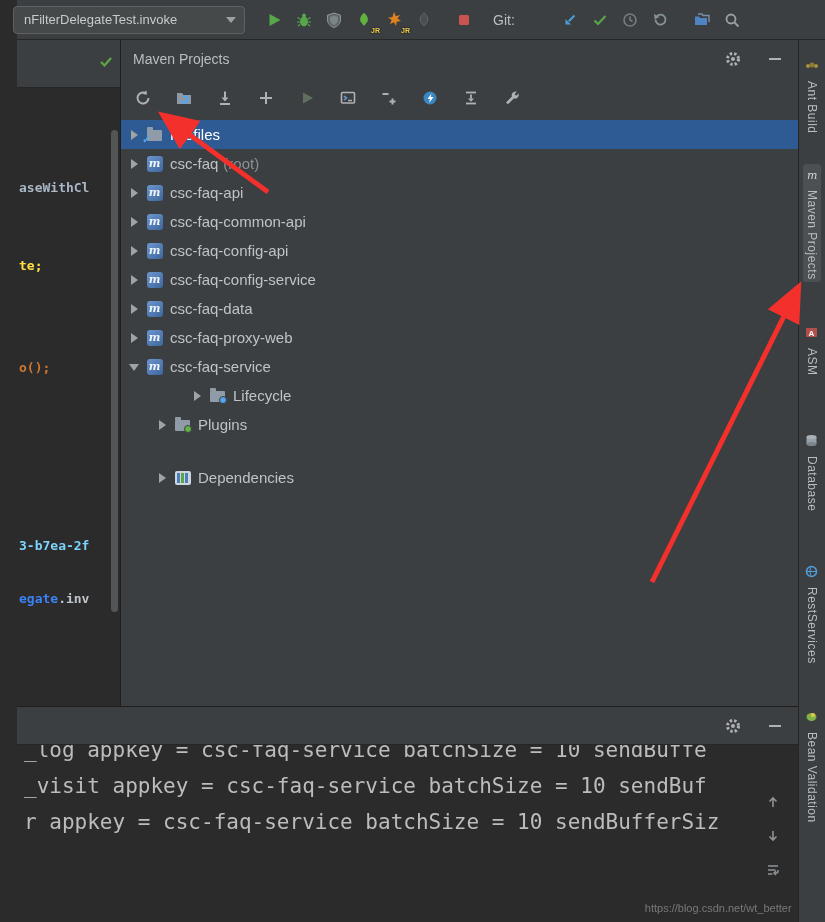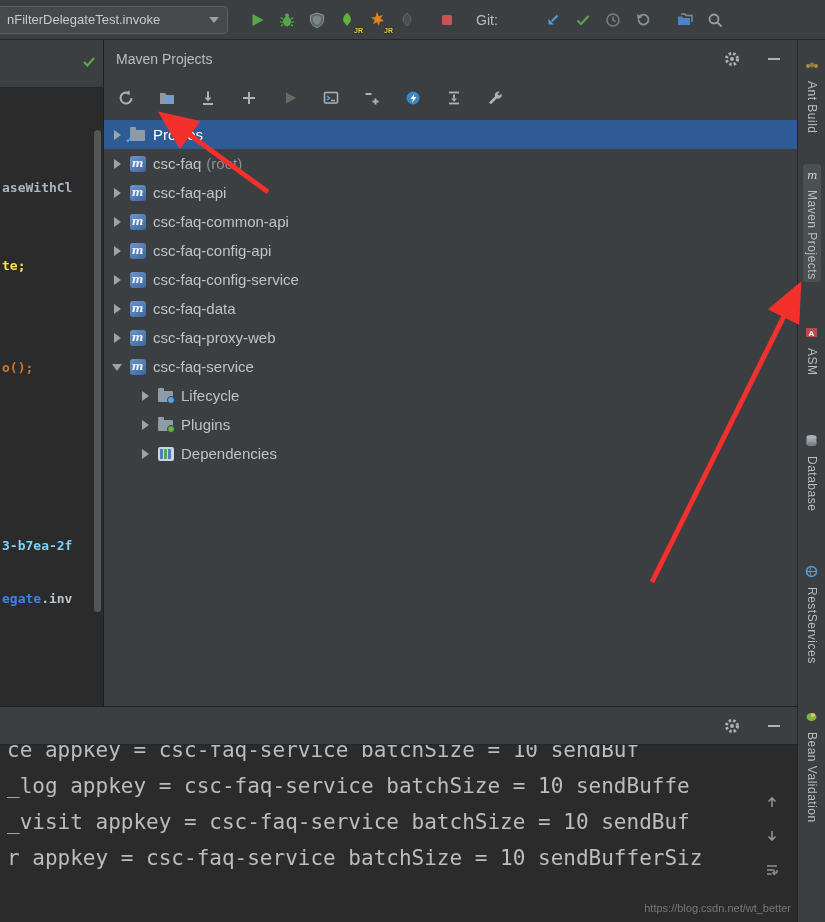--- a/index.html
+++ b/index.html
@@ -2,21 +2,21 @@
 <html><head>
 <meta charset="utf-8">
 <style>
   * { box-sizing: border-box; }
   html,body { margin:0; padding:0; }
   body {
     width:825px; height:922px; position:relative; overflow:hidden;
     background:#2b2b2b; font-family:"Liberation Sans",sans-serif;
     --sel:#2f5b94; --arrow:#f4302c;
   }
-  .app { width:825px; height:922px; position:relative; }
+  .app { width:825px; height:922px; position:relative;padding-left:17px; }
 
   
   .toolbar{height:40px;background:#3c3f41;border-bottom:1px solid #262626;
     display:flex;align-items:center;padding:0 6px 0 0;}
   .run-config{display:flex;align-items:center;gap:8px;height:28px;min-width:232px;
     margin-left:-4px;margin-right:14px;padding:0 8px 0 10px;background:#45494a;
     border:1px solid #5e6163;border-radius:4px;color:#c7cbcd;font-size:13px;
     white-space:nowrap;overflow:hidden;}
   .caret{width:0;height:0;border-left:5px solid transparent;border-right:5px solid transparent;
     border-top:6px solid #9aa0a3;margin-left:auto;}
@@ -365,35 +365,35 @@
                 </span>
                 <span>csc-faq-proxy-web</span>
               </div>
               <div class="tree-row" style="padding-left: 8px;">
                 <span class="chevron expanded"></span>
                 <span class="ticon-wrap">
                   <span class="ti-module">m</span>
                 </span>
                 <span>csc-faq-service</span>
               </div>
+              <div class="tree-row" style="padding-left: 36px; margin-left: 35px;">
+                <span class="chevron collapsed"></span>
+                <span class="ticon-wrap">
+                  <span class="ti-folder ti-lifecycle"></span>
+                </span>
+                <span>Lifecycle</span>
+              </div>
               <div class="tree-row" style="padding-left: 36px;">
                 <span class="chevron collapsed"></span>
                 <span class="ticon-wrap">
-                  <span class="ti-folder ti-lifecycle"></span>
-                </span>
-                <span>Lifecycle</span>
-              </div>
-              <div class="tree-row" style="padding-left: 36px;">
-                <span class="chevron collapsed"></span>
-                <span class="ticon-wrap">
                   <span class="ti-folder ti-plugins"></span>
                 </span>
                 <span>Plugins</span>
               </div>
-              <div class="tree-row" style="padding-left: 36px;">
+              <div class="tree-row" style="padding-left: 36px; margin-top: 24px;">
                 <span class="chevron collapsed"></span>
                 <span class="ticon-wrap">
                   <span class="ti-deps">
                     <i></i>
                     <i></i>
                     <i></i>
                   </span>
                 </span>
                 <span>Dependencies</span>
               </div>
@@ -407,21 +407,21 @@
             <svg width="16" height="16" viewBox="0 0 16 16">
                 <circle cx="8" cy="8" r="5.5" fill="none" stroke="#afb1b3" stroke-width="3" stroke-dasharray="2.4 2.0"></circle>
                 <circle cx="8" cy="8" r="2" fill="#afb1b3"></circle>
               </svg>
           </span>
           <span class="hdr-btn">
               <i class="minus"></i>
             </span>
         </div>
         <div class="console">
-          <div class="console-lines"><div>ce appkey = csc-faq-service batchSize = 10 sendBuf</div><div>_log appkey = csc-faq-service batchSize = 10 sendBuffe</div><div>_visit appkey = csc-faq-service batchSize = 10 sendBuf</div><div>r appkey = csc-faq-service batchSize = 10 sendBufferSiz</div></div>
+          <div class="console-lines"><div>_log appkey = csc-faq-service batchSize = 10 sendBuffe</div><div>_visit appkey = csc-faq-service batchSize = 10 sendBuf</div><div>r appkey = csc-faq-service batchSize = 10 sendBufferSiz</div></div>
           <div class="console-gutter">
             <span class="cg-btn">
               <svg width="16" height="16" viewBox="0 0 16 16">
                   <path d="M8 13V4M4.5 7.5L8 4l3.5 3.5" fill="none" stroke="#8f9496" stroke-width="1.6"></path>
                 </svg>
             </span>
             <span class="cg-btn">
               <svg width="16" height="16" viewBox="0 0 16 16">
                   <path d="M8 3v9M4.5 8.5L8 12l3.5-3.5" fill="none" stroke="#8f9496" stroke-width="1.6"></path>
                 </svg>

